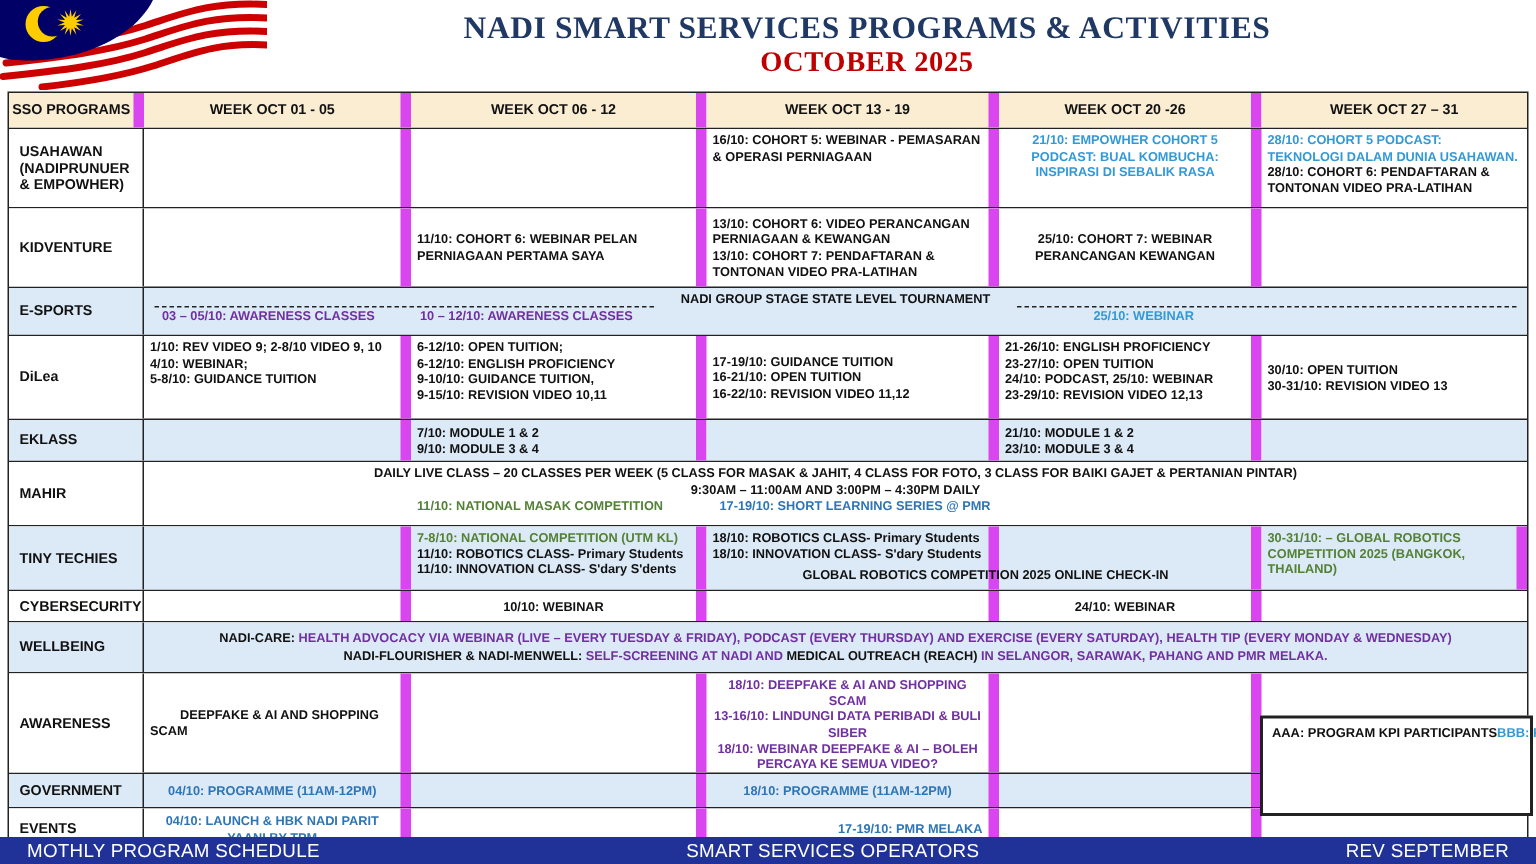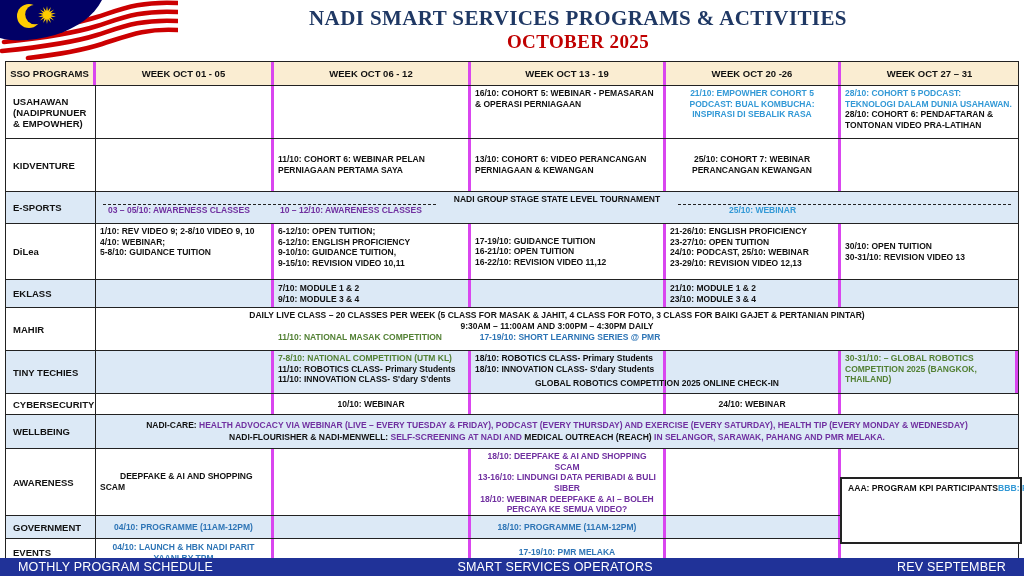--- a/index.html
+++ b/index.html
@@ -16,21 +16,21 @@
             color:#C00000; letter-spacing:.4px; }
 
   .flag { position:absolute; left:0; top:0; }
 
   
   .tbl { position:absolute; left:5px; top:61px; width:1014px; border:1px solid #222; }
   .row { display:grid; grid-template-columns:90px 178px 197px 195px 175px 1fr;
          border-bottom:1px solid #222; background:#fff; position:relative; }
   .row:last-child { border-bottom:none; }
   .row.shade .cell, .row.shade .label, .row.shade .span-cell { background:#DCE9F6; }
-  .cell { border-right:3px solid #d946ef; padding:2px 4px; font-size:8.5px; font-weight:700;
+  .cell { border-right:7px solid #d946ef; padding:2px 4px; font-size:8.5px; font-weight:700;
           line-height:1.25; overflow:hidden; color:#111; }
   .row > .cell:last-child { border-right:none; }
   .label { border-right:1px solid #222; background:#fff; padding:2px 3px 2px 7px;
            font-size:9.5px; font-weight:700; display:flex; align-items:center; color:#111; }
   .hdr .cell { background:#FAEDD2; font-size:9.5px; display:flex; align-items:center;
                justify-content:center; text-align:center; padding:2px; }
   .vmid { display:flex; flex-direction:column; justify-content:center; }
   .span-cell { grid-column:2/7; position:relative; padding:2px 4px; font-size:8.5px;
                font-weight:700; line-height:1.3; overflow:hidden; }
   .sline { text-align:center; }
@@ -97,20 +97,21 @@
         </div>
       </div>
       <div class="row" style="height: 53px;">
         <div class="label">KIDVENTURE</div>
         <div class="cell"></div>
         <div class="cell vmid" style="text-align: left;">
           <div class="tline"><span style="color: rgb(17, 17, 17);">11/10: COHORT 6: WEBINAR PELAN PERNIAGAAN PERTAMA SAYA</span></div>
         </div>
         <div class="cell vmid" style="text-align: left;">
           <div class="tline"><span style="color: rgb(17, 17, 17);">13/10: COHORT 6: VIDEO PERANCANGAN PERNIAGAAN &amp; KEWANGAN</span></div>
+          <div class="tline"><span style="color: rgb(17, 17, 17);">13/10:  COHORT 7: PENDAFTARAN &amp; TONTONAN VIDEO PRA-LATIHAN</span></div>
         </div>
         <div class="cell vmid" style="text-align: center;">
           <div class="tline"><span style="color: rgb(17, 17, 17);">25/10: COHORT 7: WEBINAR PERANCANGAN KEWANGAN</span></div>
         </div>
         <div class="cell"></div>
       </div>
       <div class="row shade" style="height: 32px;">
         <div class="label">E-SPORTS</div>
         <div class="span-cell">
           <div class="rule">
@@ -241,21 +242,21 @@
         </div>
         <div class="cell"></div>
         <div class="cell"></div>
       </div>
       <div class="row" style="height: 27px;">
         <div class="label">EVENTS</div>
         <div class="cell vmid" style="text-align: center;">
           <div class="tline"><span style="color: rgb(46, 117, 182);">04/10: LAUNCH &amp; HBK NADI PARIT YAANI BY TPM</span></div>
         </div>
         <div class="cell"></div>
-        <div class="cell vmid" style="text-align: center;">
+        <div class="cell vmid" style="text-align: right;">
           <div class="tline"><span style="color: rgb(46, 117, 182);">17-19/10: PMR MELAKA</span></div>
         </div>
         <div class="cell"></div>
         <div class="cell"></div>
       </div>
     </div>
 
   <div class="legend" id="legend">
       <div class="" style="color: rgb(17, 17, 17);">AAA: PROGRAM KPI PARTICIPANTS</div>
       <div class="" style="color: rgb(51, 153, 214);">BBB:  FOR NADI ENGAGEMENT</div>

